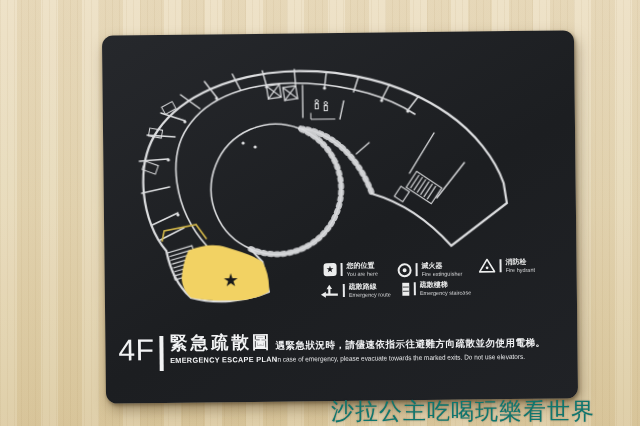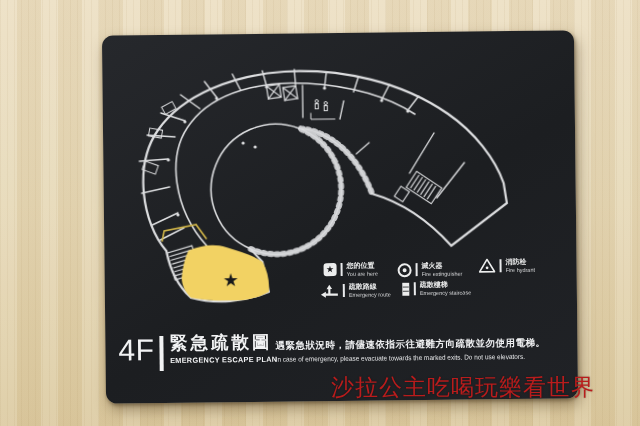--- a/index.html
+++ b/index.html
@@ -35,23 +35,23 @@
   .floor{font-size:30px;font-weight:400;line-height:1;letter-spacing:.5px;}
   .t-bar{width:3.5px;height:35px;background:#f2f3f4;margin:1px 7px 0 5px;}
   .t-zh{font-size:17.5px;font-weight:bold;letter-spacing:3px;line-height:1;white-space:nowrap;}
   .t-en{font-size:7.3px;font-weight:bold;letter-spacing:.3px;margin-top:3px;white-space:nowrap;}
   
   .notice{position:absolute;left:170px;top:306px;width:260px;color:#eff0f2;}
   .n-zh{font-size:9.5px;font-weight:bold;letter-spacing:.5px;white-space:nowrap;}
   .n-en{font-size:7px;white-space:nowrap;transform:scaleX(.92);transform-origin:left top;margin-top:3px;color:#e3e4e6;}
   
   .watermark{
-    position:absolute;left:331px;top:372px;z-index:5;
+    position:absolute;left:331px;top:396px;z-index:5;
     font-family:"Liberation Serif","DejaVu Serif",serif;
-    font-size:23px;letter-spacing:1px;color:#b91c1c;white-space:nowrap;
+    font-size:23px;letter-spacing:1px;color:#0f766e;white-space:nowrap;
     text-shadow:0 0 2px rgba(0,0,0,.3);
   }
 </style>
 </head>
 <body>
 
 <div class="sign">
 
   <svg class="plan-svg" width="472" height="368" viewBox="0 0 472 368">
     <g stroke="#e7e8ea" fill="none" stroke-linecap="round" opacity="0.95">

